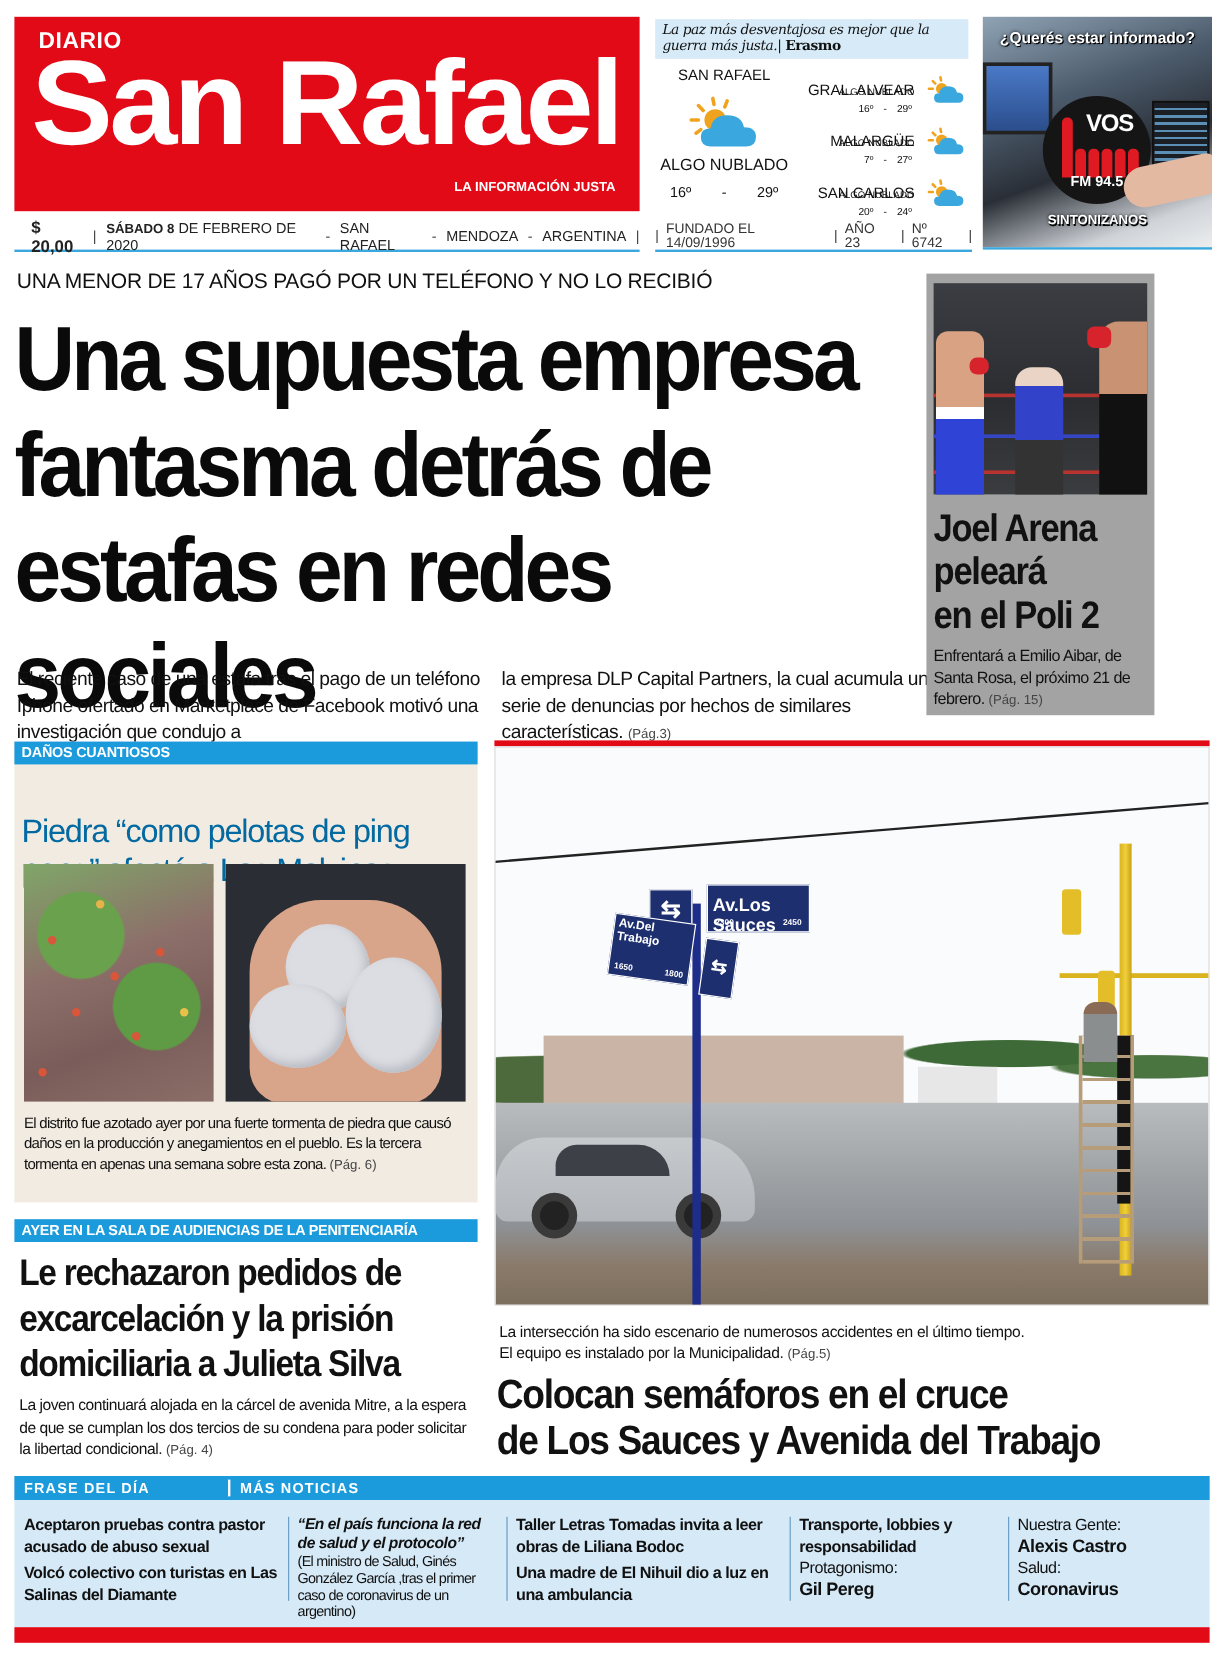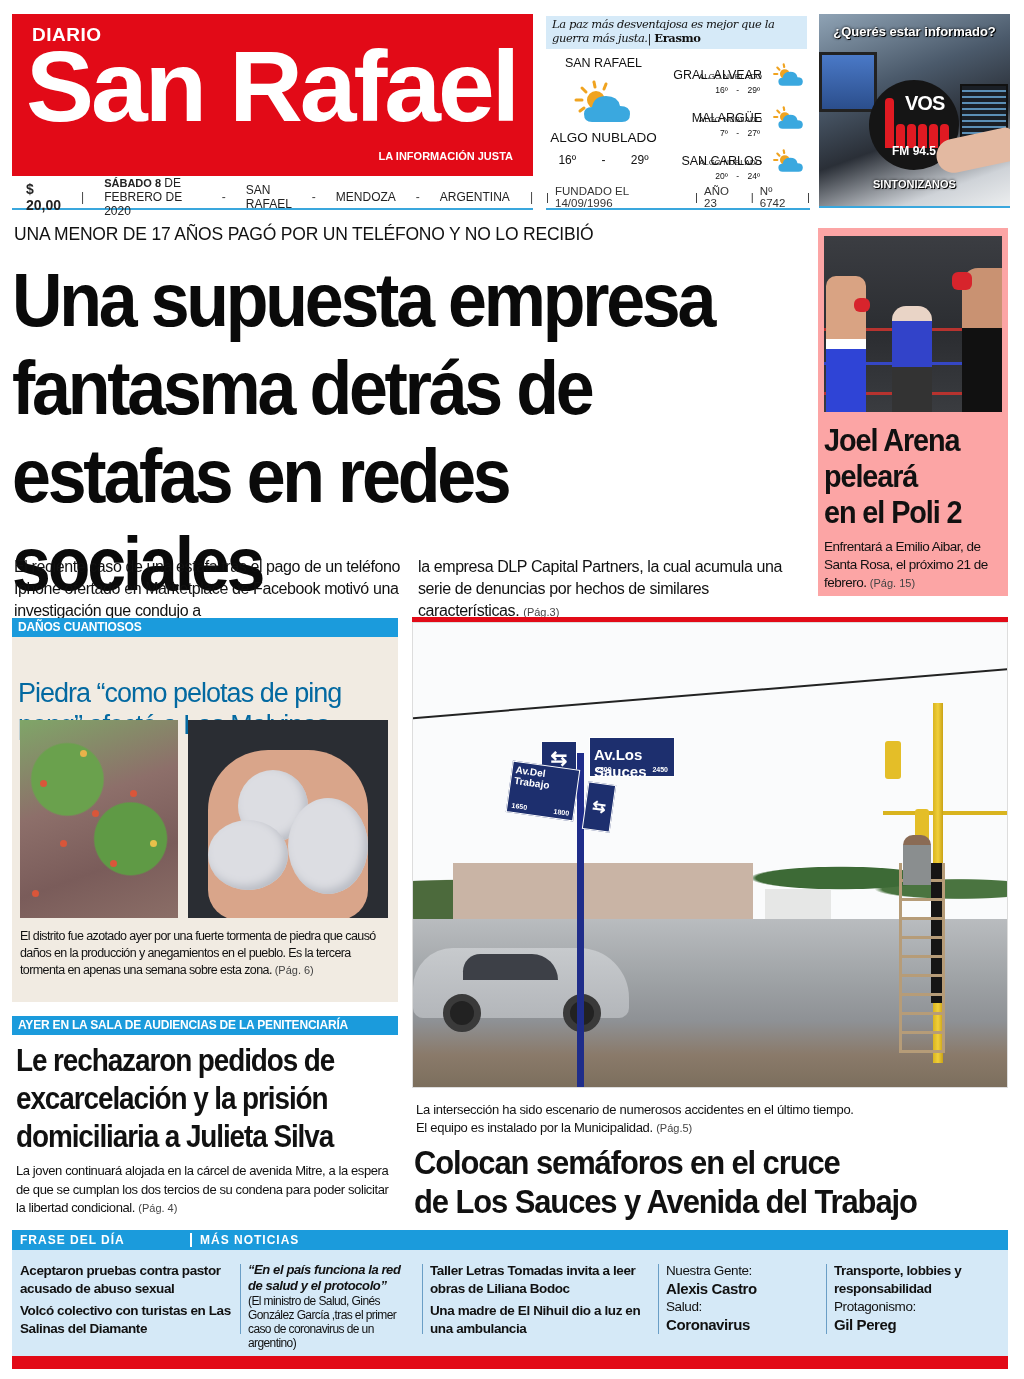--- a/index.html
+++ b/index.html
@@ -6,21 +6,21 @@
   html, body { width: 1024px; height: 1379px; background: #ffffff; overflow: hidden; }
   body { position: relative; font-family: "Liberation Sans", sans-serif; color: #111; }
   .abs { position: absolute; }
 
   
   .masthead { left: 12px; top: 14px; width: 521px; height: 162px; background: #e20a17; color: #fff; }
   .mast-diario { position: absolute; left: 20px; top: 10px; font-weight: 900; font-size: 19px; letter-spacing: 0.5px; }
   .mast-name { position: absolute; left: 14px; top: 22px; font-weight: 900; font-size: 100px; letter-spacing: -3px; line-height: 1; transform: scaleX(1.02); transform-origin: left; }
   .mast-tag { position: absolute; right: 20px; bottom: 14px; font-weight: 700; font-size: 11px; }
 
-  .dateline { left: 12px; top: 185px; width: 521px; height: 25px; font-size: 12px; display: flex; align-items: center; padding-left: 14px; gap: 20px; color: #222; border-bottom: 2px solid #3aa7dd; }
+  .dateline { left: 12px; top: 185px; width: 521px; height: 25px; font-size: 12px; display: flex; align-items: center; padding-left: 14px; gap: 8px; color: #222; border-bottom: 2px solid #3aa7dd; }
   .dateline .price { font-weight: 700; font-size: 14px; }
   .dateline .sep { color: #444; }
   .dateline .dow { font-weight: 900; font-size: 11px; font-family: "Liberation Sans", sans-serif; }
 
   
   .quote { left: 546px; top: 16px; width: 261px; height: 33px; background: #d6eaf8; font-family: "DejaVu Serif", serif; font-style: italic; font-size: 11.5px; line-height: 13.5px; padding: 2px 6px; letter-spacing: -0.4px; }
   .quote .author { font-style: normal; font-weight: 700; }
   .weather { left: 546px; top: 52px; width: 264px; height: 128px; font-size: 12px; }
   .w-main { position: absolute; left: 0; top: 0; width: 115px; text-align: center; }
   .w-main .city { font-size: 12.5px; margin-top: 4px; }
@@ -49,21 +49,21 @@
   .radio .sint { position: absolute; left: 0; width: 100%; top: 164px; text-align: center; color: #fff; font-weight: 900; font-size: 11px; text-shadow: 0 0 3px #000, 1px 1px 0 #000; }
 
   
   .kicker { left: 14px; top: 224px; font-size: 17.5px; font-family: "Liberation Sans Narrow", "Liberation Sans", sans-serif; letter-spacing: -0.2px; color: #111; }
   .headline { left: 12px; top: 256px; width: 800px; font-weight: 900; font-size: 76px; line-height: 88px; letter-spacing: -3.5px; transform: scaleX(0.92); transform-origin: left top; color: #0a0a0a; }
   .lead { left: 14px; top: 536px; width: 800px; display: flex; gap: 12px; font-size: 16px; line-height: 22px; letter-spacing: -0.4px; color: #111; margin-top: 20px; }
   .lead .col { width: 392px; }
   .pg { font-size: 11px; color: #444; letter-spacing: 0; }
 
   
-  .boxing { left: 818px; top: 228px; width: 190px; height: 368px; background: #fca5a5; }
+  .boxing { left: 772px; top: 228px; width: 190px; height: 368px; background: #a3a3a3; }
   .boxing .photo { position: absolute; left: 6px; top: 8px; width: 178px; height: 176px; background: linear-gradient(#3b3d42, #2b2d31 55%, #3a3c40); overflow: hidden; }
   .boxing .ropes { position: absolute; left: 0; width: 100%; height: 3px; }
   .boxing .b1 { position: absolute; left: 2px; top: 40px; width: 40px; height: 140px; background: linear-gradient(#d9a383 0 45%, #fff 45% 52%, #2f44d6 52%); border-radius: 10px 10px 0 0; }
   .boxing .ref { position: absolute; left: 68px; top: 70px; width: 40px; height: 110px; background: linear-gradient(#e9d4c6 0 14%, #3243c9 14% 55%, #333 55%); border-radius: 14px 14px 0 0; }
   .boxing .b2 { position: absolute; right: 0; top: 32px; width: 40px; height: 150px; background: linear-gradient(#c99272 0 40%, #111 40%); border-radius: 16px 0 0 0; }
   .boxing .glove { position: absolute; width: 16px; height: 14px; background: #d7242c; border-radius: 6px; }
   .boxing .title { position: absolute; left: 6px; top: 194px; font-weight: 900; font-size: 32px; line-height: 36px; letter-spacing: -1.2px; transform: scaleX(0.9); transform-origin: left top; width: 200px; }
   .boxing .sub { position: absolute; left: 6px; top: 310px; width: 182px; font-size: 13.5px; line-height: 18px; letter-spacing: -0.5px; }
 
   
@@ -358,26 +358,26 @@
     </div>
     <div class="bcol" style="width:182px">
       <div class="q">“En el país funciona la red de salud y el protocolo”</div>
       <div class="small">(El ministro de Salud, Ginés González García ,tras el primer caso de coronavirus de un argentino)</div>
     </div>
     <div class="bcol" style="width:236px">
       <div class="b">Taller Letras Tomadas invita a leer obras de Liliana Bodoc</div>
       <div class="gap"></div>
       <div class="b">Una madre de El Nihuil dio a luz en una ambulancia</div>
     </div>
+    <div class="bcol" style="width:182px">
+      <div class="b">Transporte, lobbies y responsabilidad</div>
+      <div>Protagonismo:</div>
+      <div class="b" style="font-size:15px">Gil Pereg</div>
+    </div>
     <div class="bcol" style="width:168px">
       <div>Nuestra Gente:</div>
       <div class="b" style="font-size:15px">Alexis Castro</div>
       <div>Salud:</div>
       <div class="b" style="font-size:15px">Coronavirus</div>
     </div>
-    <div class="bcol" style="width:182px">
-      <div class="b">Transporte, lobbies y responsabilidad</div>
-      <div>Protagonismo:</div>
-      <div class="b" style="font-size:15px">Gil Pereg</div>
-    </div>
   </div>
 </div>
 <div class="abs red-foot"></div>
 
 </body></html>

